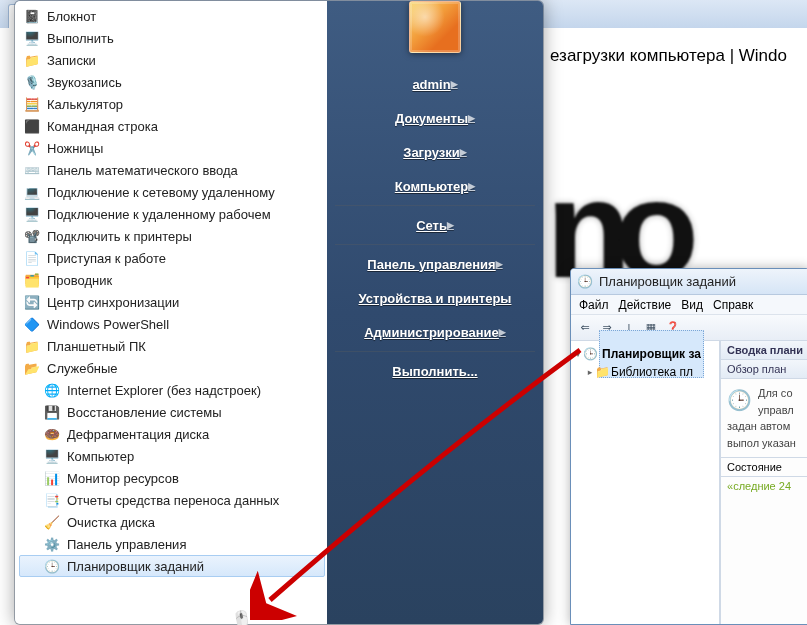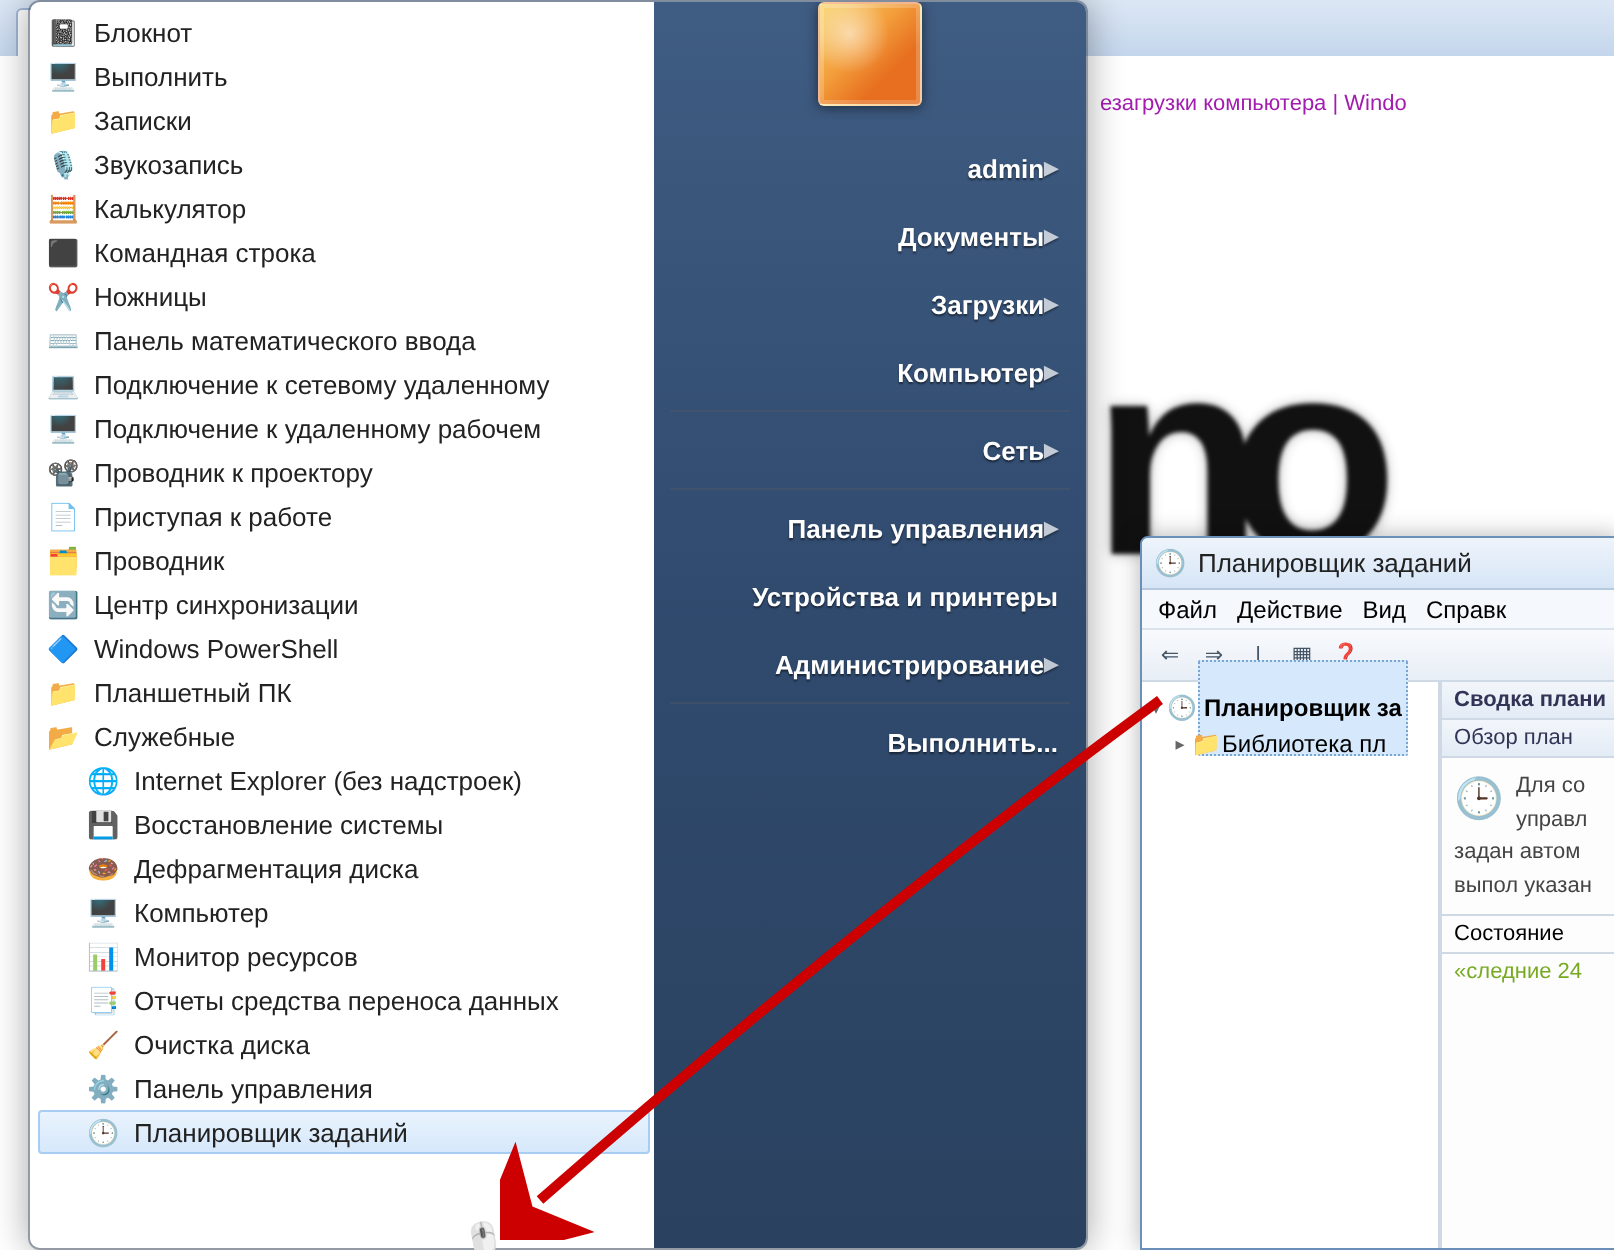--- a/index.html
+++ b/index.html
@@ -6,21 +6,21 @@
   body { width: 807px; height: 625px; overflow: hidden; background: #d8e4f0; position: relative; }
 
   
   .tab-row { position: absolute; top: 0; left: 0; right: 0; height: 28px; background: linear-gradient(#dce7f5,#c4d6ec); display: flex; align-items: flex-end; padding-left: 8px; }
   .tab { height: 24px; background: #fff; border: 1px solid #9fb8d7; border-bottom: none; border-radius: 3px 3px 0 0; display: flex; align-items: center; padding: 0 6px; font-size: 12px; color: #333; max-width: 160px; }
   .tab .ficon { width: 14px; height: 14px; margin-right: 4px; font-size: 11px; }
   .tab .close { margin-left: 6px; color: #888; font-size: 11px; cursor: pointer; }
 
   
   .bg { position: absolute; top: 28px; left: 0; right: 0; bottom: 0; background: #fff; }
-  .bg-title { position: absolute; top: 18px; left: 550px; font-size: 11px; color: #a21caf; white-space: nowrap; }
+  .bg-title { position: absolute; top: 18px; left: 550px; font-size: 17px; color: #000000; white-space: nowrap; }
   .bg-logo { position: absolute; top: 120px; left: 546px; font-size: 140px; font-weight: 900; color: #111; letter-spacing: -18px; text-shadow: 0 0 6px rgba(0,0,0,.3); filter: blur(1px); }
 
   
   .start-menu { position: absolute; top: 0; left: 14px; width: 530px; height: 625px; display: flex; border: 1px solid rgba(0,0,0,.25); border-radius: 6px; box-shadow: 0 0 18px rgba(0,0,0,.35); overflow: hidden; background: rgba(60,90,130,.3); }
 
   
   .programs { flex: 1 1 auto; background: #fff; border-radius: 4px 0 0 4px; display: flex; flex-direction: column; padding: 4px 0; overflow: hidden; position: relative; }
   .plist { flex: 1 1 auto; overflow-y: auto; padding: 0 2px 0 4px; }
   .pitem { display: flex; align-items: center; height: 22px; padding: 0 4px; font-size: 13px; color: #222; border-radius: 2px; cursor: default; white-space: nowrap; }
   .pitem:hover, .pitem.hover { background: linear-gradient(#eaf3fd,#d6e8fb); border: 1px solid #a8cdf2; padding: 0 3px; height: 22px; }
@@ -31,21 +31,21 @@
   
   .plist::-webkit-scrollbar { width: 16px; }
   .plist::-webkit-scrollbar-track { background: #f1f1f1; border-left: 1px solid #ddd; }
   .plist::-webkit-scrollbar-thumb { background: #c8d4e4; border: 1px solid #9fb6d4; border-radius: 2px; }
 
   
   .rpanel { width: 216px; background: linear-gradient(#3f5c82 0%, #304a6e 50%, #2a425f 100%); display: flex; flex-direction: column; align-items: stretch; color: #fff; padding-top: 6px; }
   .avatar-wrap { height: 60px; display: flex; justify-content: center; align-items: flex-start; margin-top: -6px; margin-bottom: 6px; }
   .avatar { width: 52px; height: 52px; border: 1px solid rgba(255,255,255,.5); border-radius: 3px; background: linear-gradient(135deg,#f9d976,#f39f3c 40%,#e76f1f 70%); box-shadow: 0 1px 6px rgba(0,0,0,.5), inset 0 0 0 2px rgba(255,255,255,.2); position: relative; overflow: hidden; }
   .avatar::before { content:""; position:absolute; inset:0; background: radial-gradient(circle at 30% 30%, #fff8 0%, transparent 40%); }
-  .ritem { height: 34px; display: flex; align-items: center; justify-content: flex-end; padding: 0 14px; font-size: 13px; font-weight: 600; text-shadow: 0 1px 1px rgba(0,0,0,.5); cursor: default; }
+  .ritem { height: 34px; display: flex; align-items: center; justify-content: center; padding: 0 14px; font-size: 13px; font-weight: 600; text-shadow: 0 1px 1px rgba(0,0,0,.5); cursor: default; text-decoration: underline; }
   .ritem .arrow { font-size: 9px; opacity: .7; }
   .rsep { height: 1px; margin: 2px 8px; background: rgba(255,255,255,.15); border-bottom: 1px solid rgba(0,0,0,.2); }
 
   
   .ts-window { position: absolute; top: 268px; left: 570px; width: 240px; height: 357px; background: #f3f5f8; border: 1px solid #6a8fb9; border-radius: 4px 4px 0 0; box-shadow: 0 0 12px rgba(0,0,0,.3); overflow: hidden; display: flex; flex-direction: column; }
   .ts-titlebar { height: 26px; background: linear-gradient(#eef4fb,#d6e5f6); display: flex; align-items: center; padding: 0 6px; font-size: 13px; color: #222; border-bottom: 1px solid #b7c9df; }
   .ts-titlebar .ticon { width: 16px; height: 16px; margin-right: 6px; font-size: 13px; }
   .ts-menu { height: 20px; display: flex; align-items: center; gap: 10px; padding: 0 8px; font-size: 12px; background: #f5f8fc; border-bottom: 1px solid #dce3ec; }
   .ts-menu span { cursor: default; }
   .ts-tool { height: 26px; display: flex; align-items: center; gap: 2px; padding: 0 4px; background: linear-gradient(#f8fafd,#e8eef6); border-bottom: 1px solid #cfd9e6; }
@@ -122,21 +122,21 @@
         <div class="pitem">
           <span class="picon">💻</span>
           <span>Подключение к сетевому удаленному</span>
         </div>
         <div class="pitem">
           <span class="picon">🖥️</span>
           <span>Подключение к удаленному рабочем</span>
         </div>
         <div class="pitem">
           <span class="picon">📽️</span>
-          <span>Проводник к проектору</span>
+          <span>Подключить к принтеры</span>
         </div>
         <div class="pitem">
           <span class="picon">📄</span>
           <span>Приступая к работе</span>
         </div>
         <div class="pitem">
           <span class="picon">🗂️</span>
           <span>Проводник</span>
         </div>
         <div class="pitem">

